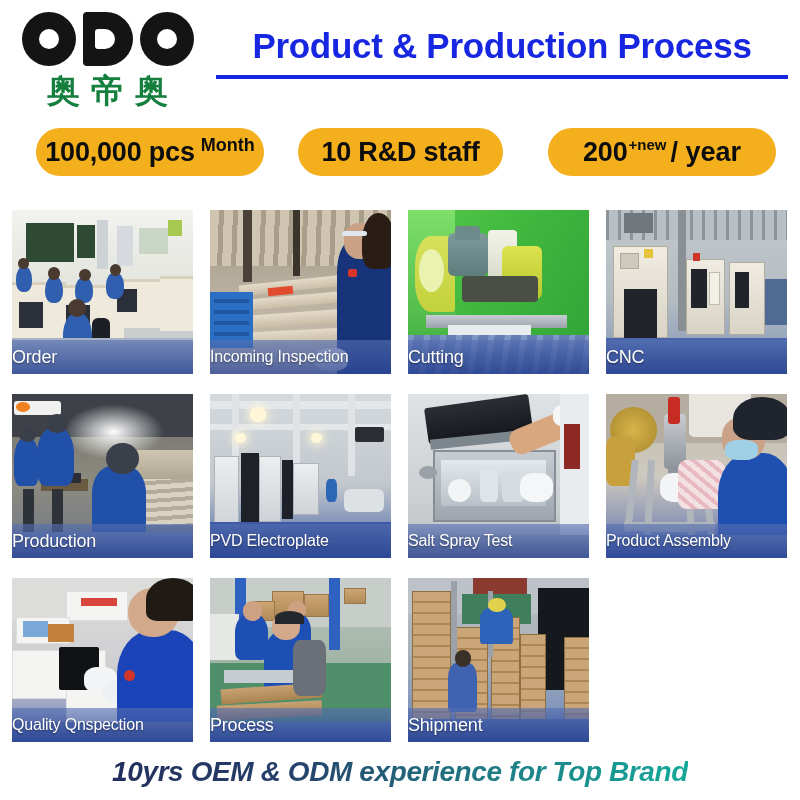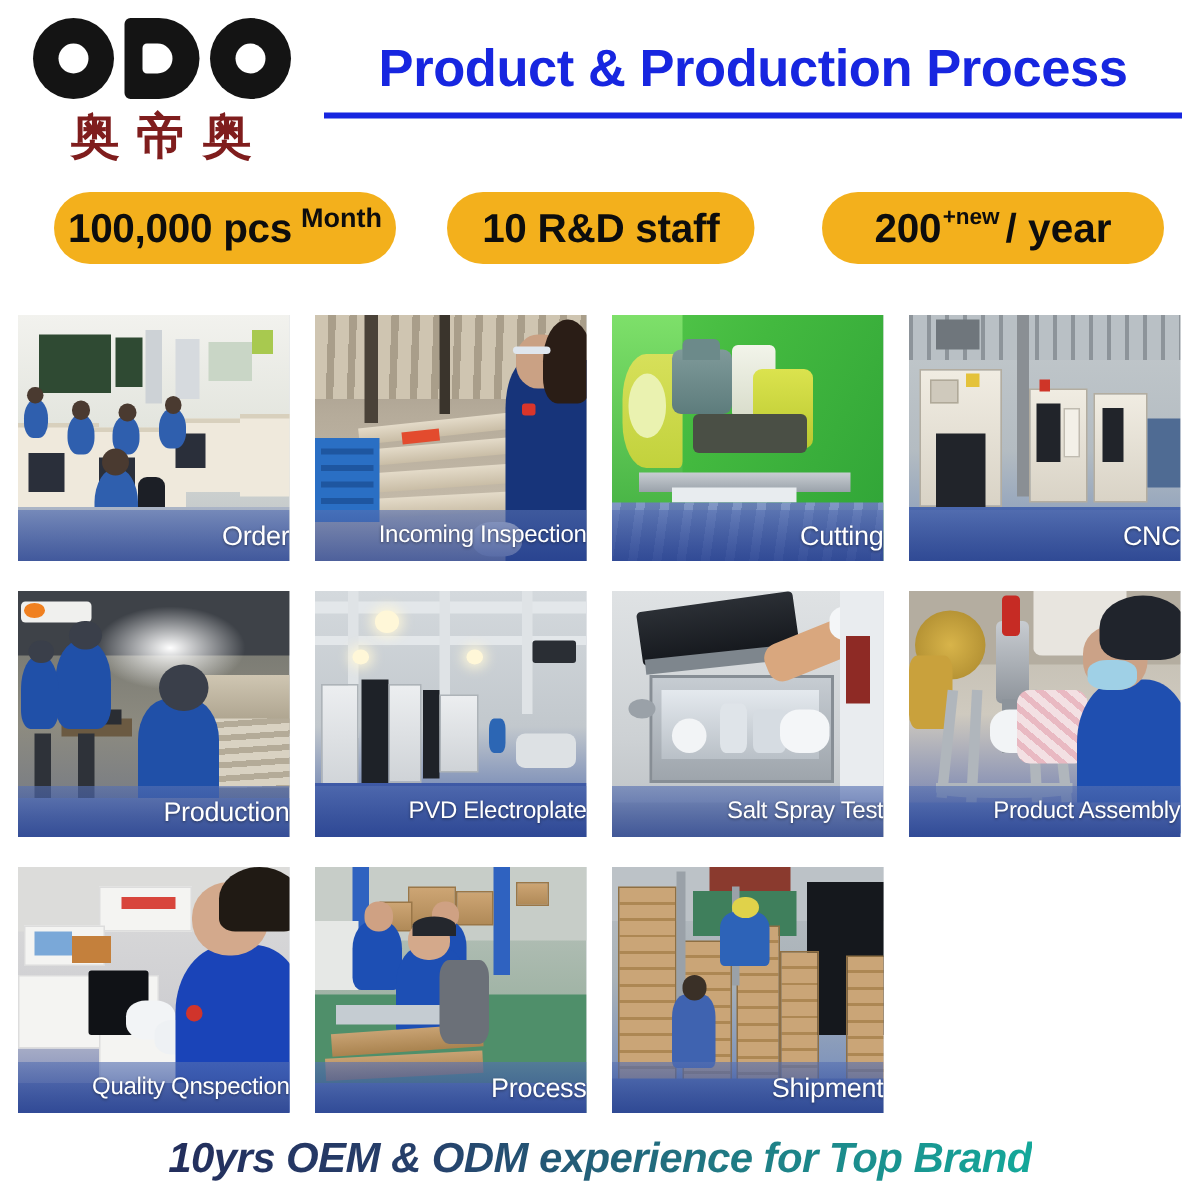--- a/index.html
+++ b/index.html
@@ -47,21 +47,21 @@
   .logo-d::after {
     content: ""; position: absolute;
     left: 12px; top: 50%; transform: translateY(-50%);
     width: 20px; height: 20px; border-radius: 3px 10px 10px 3px;
     background: #ffffff;
   }
   #logo-cn {
     margin-top: 4px;
     text-align: center;
     font-family: "DejaVu Sans", sans-serif;
-    font-size: 33px; font-weight: 700; color: #7f1d1d;
+    font-size: 33px; font-weight: 700; color: #15803d;
     letter-spacing: 11px; text-indent: 11px;
     line-height: 38px;
   }
 
   #title-wrap {
     position: absolute; left: 212px; top: 20px; width: 580px;
     text-align: center;
   }
   #title {
     font-size: 35px; font-weight: 700; color: #1726E0;
@@ -103,21 +103,21 @@
     column-gap: 17px; row-gap: 20px;
   }
   .cell {
     position: relative; width: 181px; height: 164px;
     overflow: hidden; background: #cfd4da;
   }
   .photo { position: absolute; inset: 0; overflow: hidden; }
   .caption-bar {
     position: absolute; left: 0; right: 0; bottom: 0; height: 34px;
     background: linear-gradient(to bottom, rgba(86,112,178,0.62), rgba(46,72,150,0.80));
-    display: flex; align-items: center; justify-content: flex-end;
+    display: flex; align-items: center; justify-content: flex-start;
   }
   .caption-text {
     color: #ffffff; font-size: 18px; font-weight: 400;
     letter-spacing: -0.2px; white-space: nowrap;
     text-shadow: 0 1px 2px rgba(0,0,0,0.45);
   }
   .caption-text.sm { font-size: 16px; }
 
   
   #footer {

